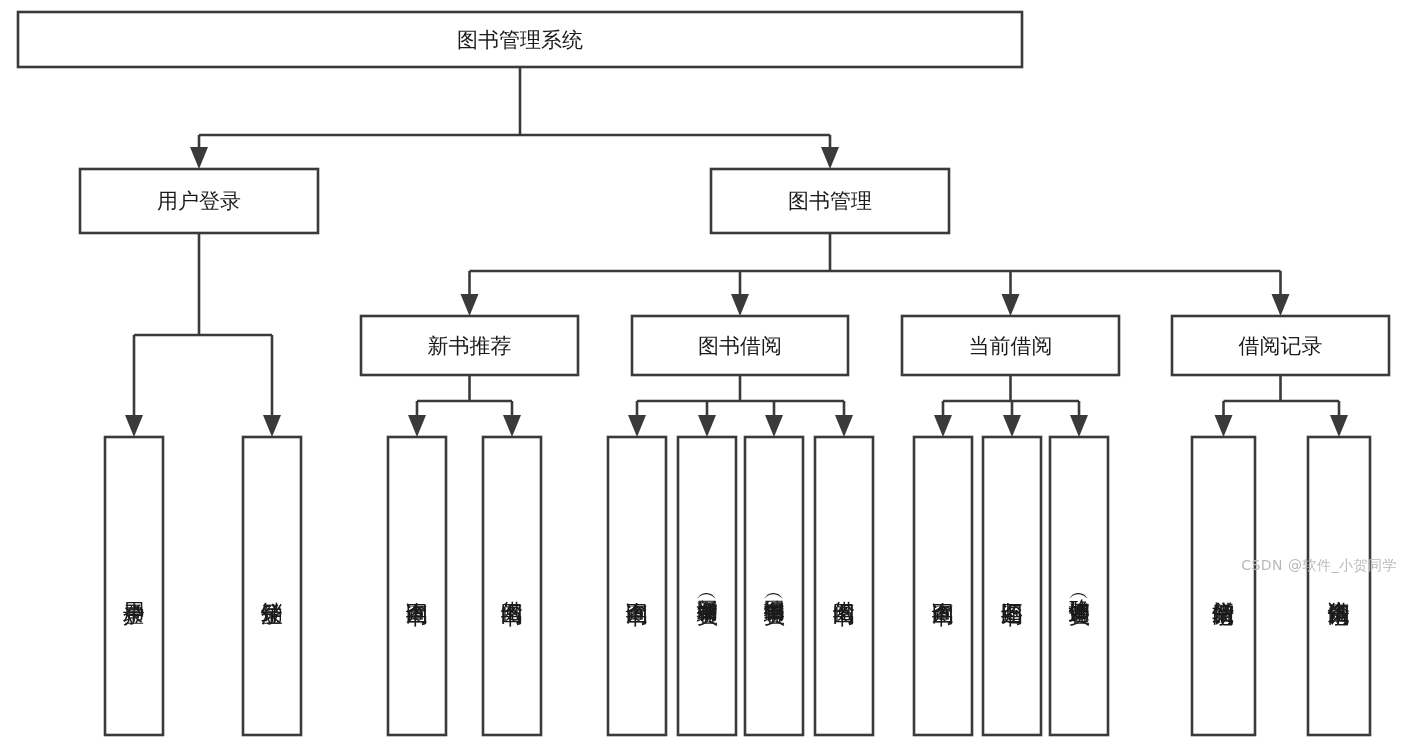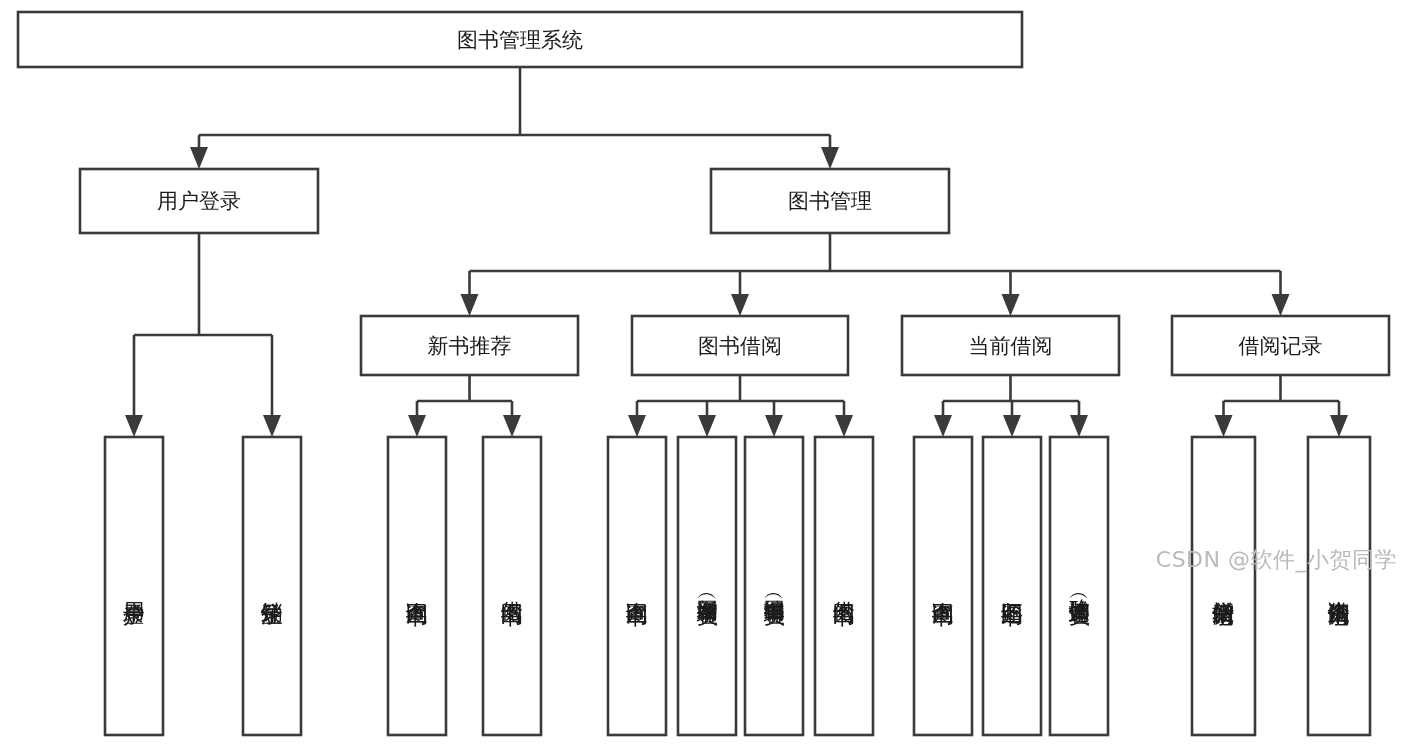--- a/index.html
+++ b/index.html
@@ -64,21 +64,21 @@
     color: #1b1b1b;
     letter-spacing: 1px;
     white-space: nowrap;
     text-align: center;
   }
   .watermark {
     position: absolute;
     right: 8px;
     bottom: 6px;
     font-family: "DejaVu Sans", "Liberation Sans", sans-serif;
-    font-size: 22px;
+    font-size: 14px;
     color: #b9b9b9;
     letter-spacing: 0.5px;
     pointer-events: none;
     white-space: nowrap;
   }
 </style>
 </head>
 <body>
 
 <div id="diagram-root">

